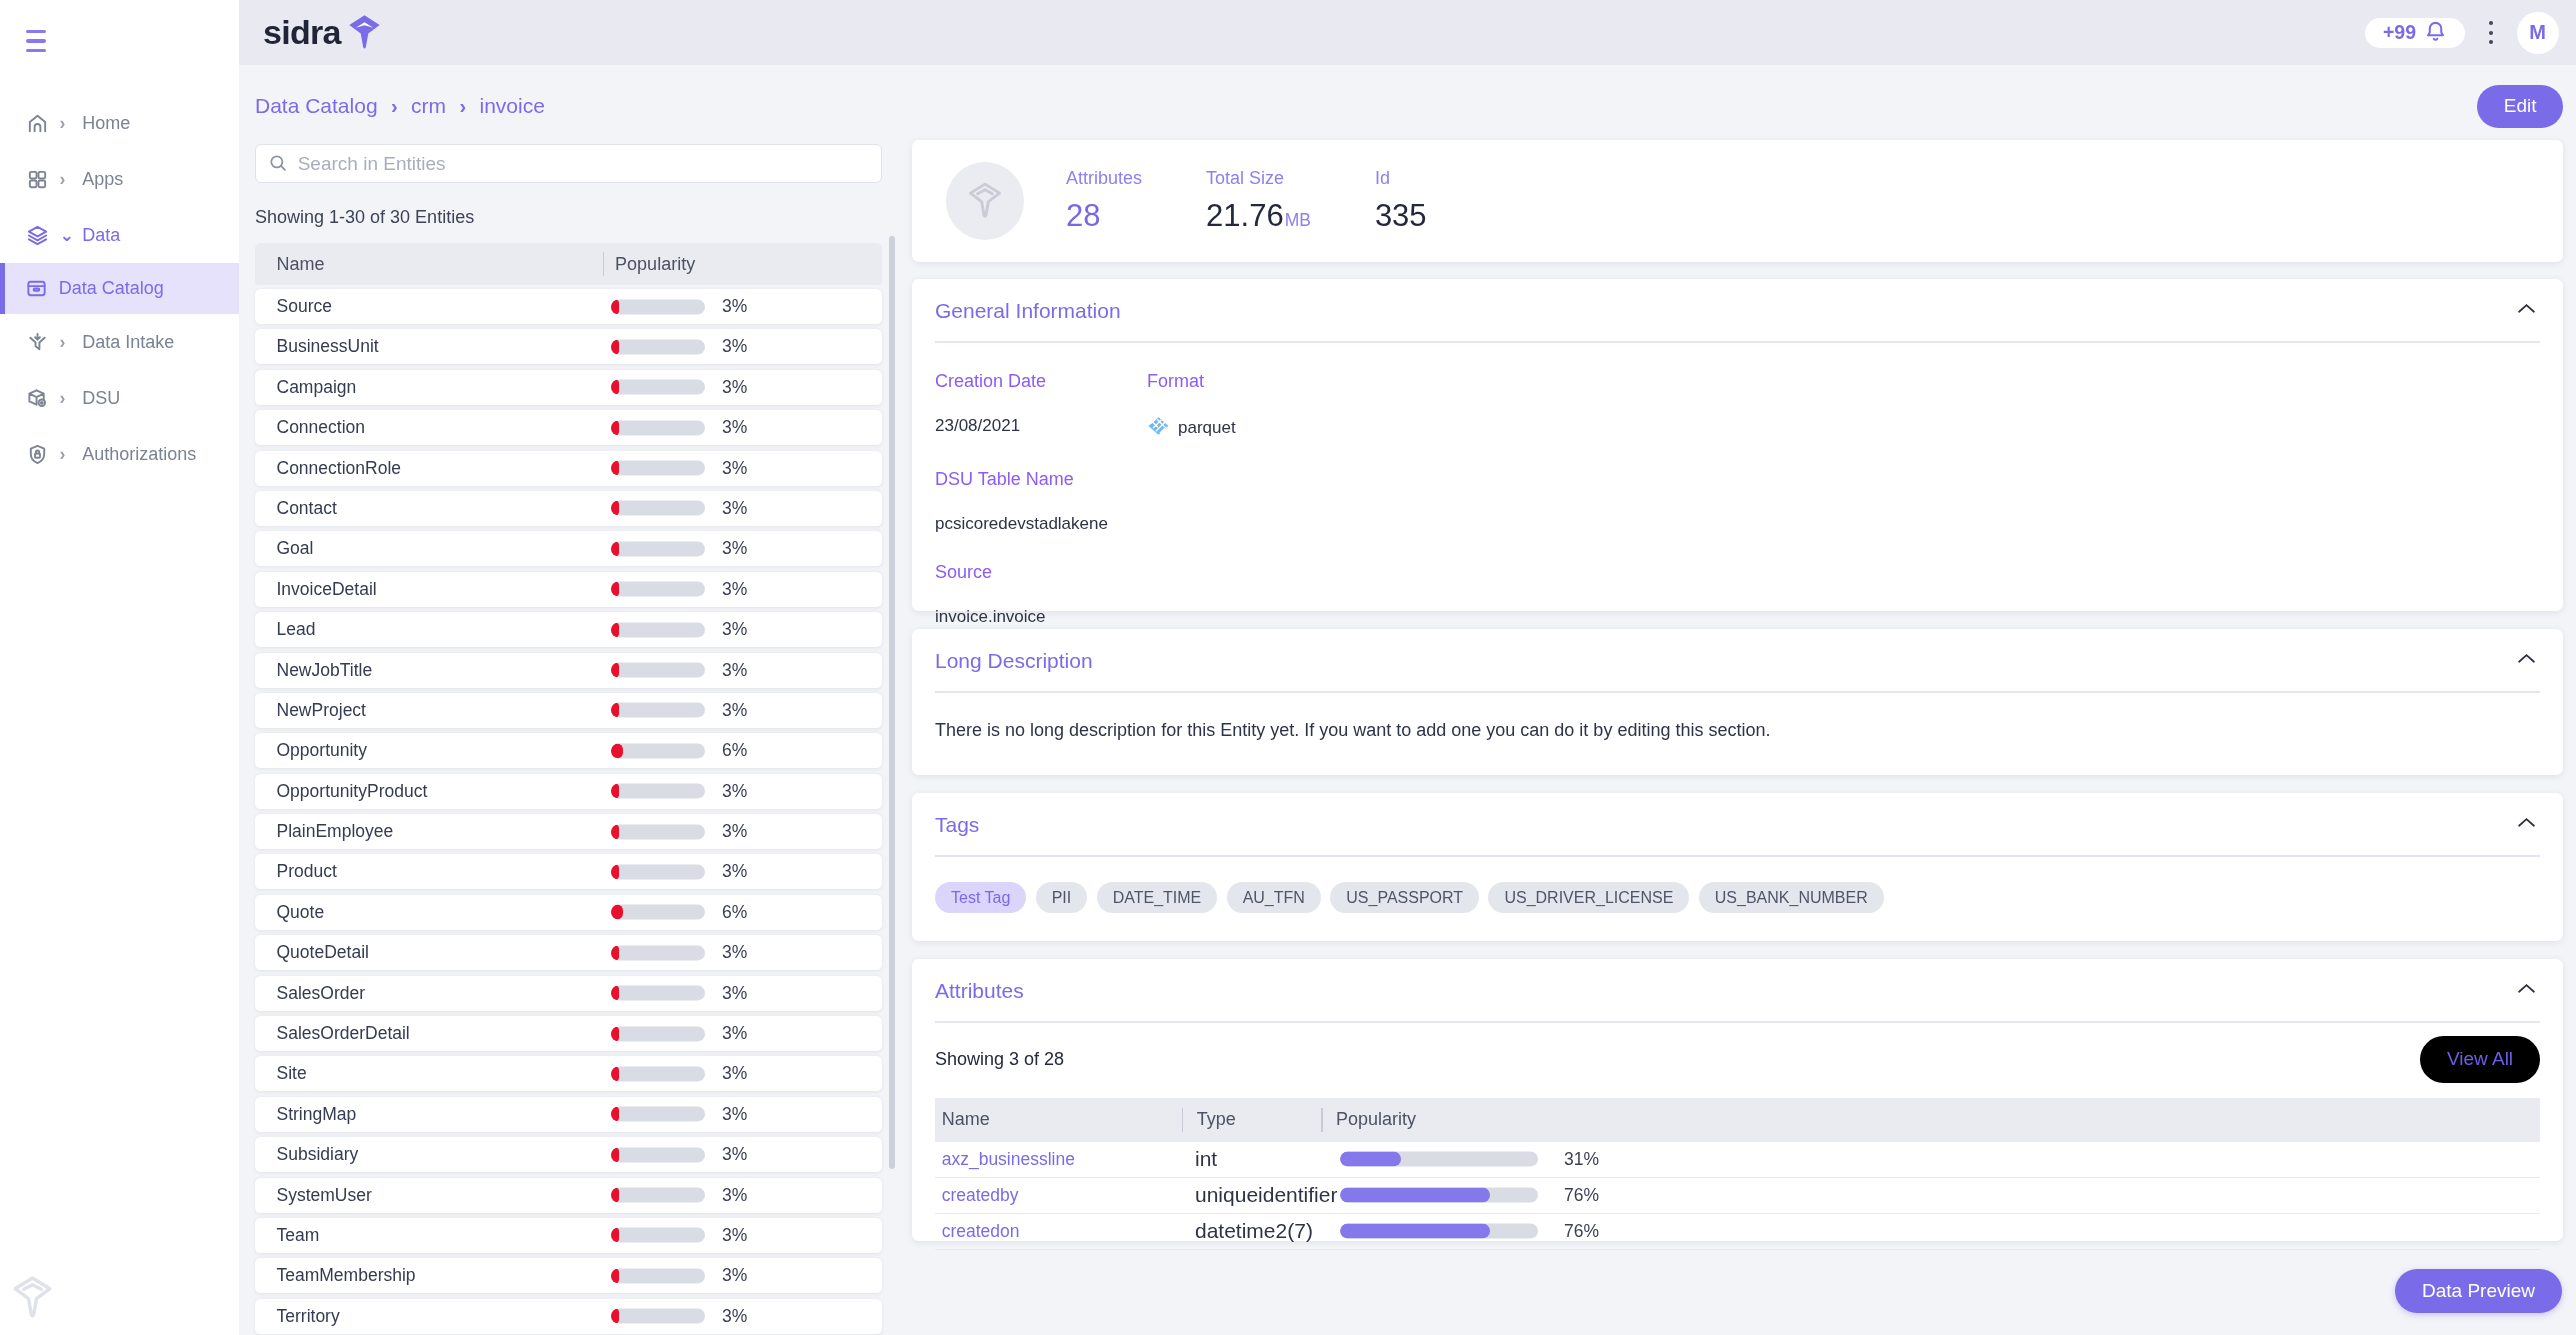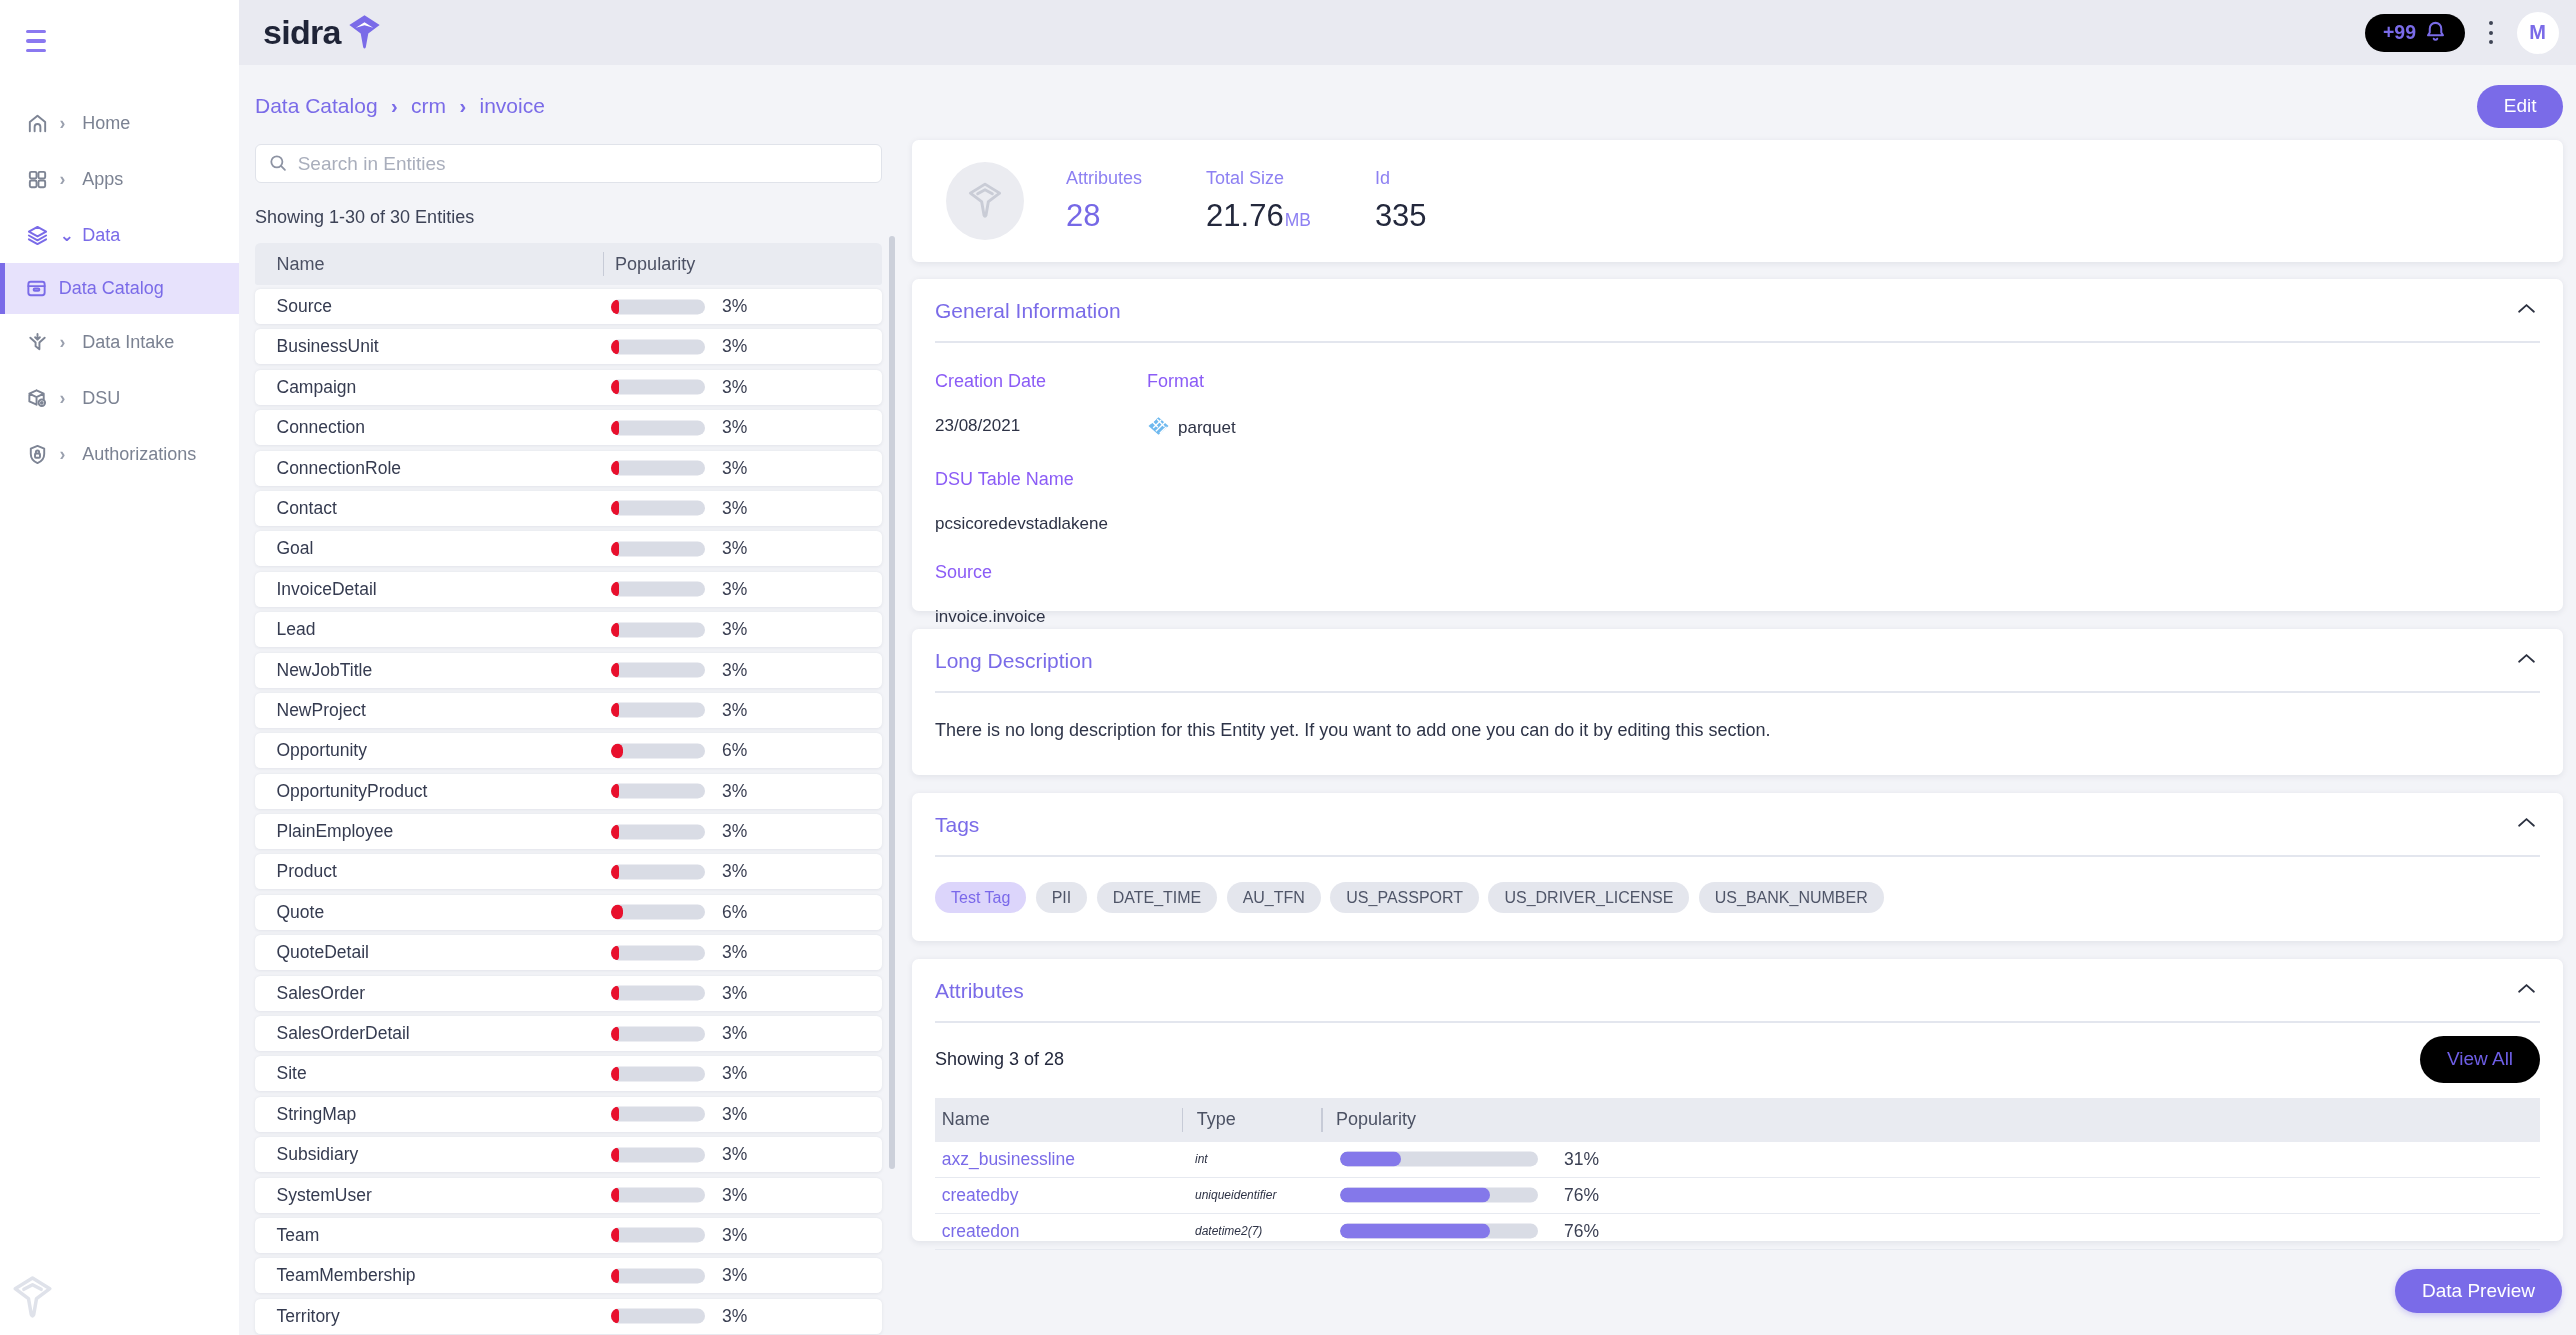--- a/index.html
+++ b/index.html
@@ -12,21 +12,21 @@
   }
   
   .topbar {
     position: absolute; left: 239px; top: 0; right: 0; height: 65px;
     background: #e9eaf1; display: flex; align-items: center; z-index: 1;
   }
   .logo { display: flex; align-items: center; gap: 6.7px; margin-left: 24px; }
   .logo-text { font-size: 34px; font-weight: 700; color: #1f2437; letter-spacing: -0.7px; }
   .topbar-right { margin-left: auto; display: flex; align-items: center; gap: 20px; padding-right: 17.5px; }
   .notif-pill {
-    background: #000000; border-radius: 672px; height: 38px; padding: 0 17.5px;
+    background: #ffffff; border-radius: 672px; height: 30px; padding: 0 17.5px;
     display: flex; align-items: center; gap: 8px; cursor: pointer;
   }
   .notif-count { color: #7a6be8; font-weight: 700; font-size: 19.5px; }
   .kebab { display: flex; flex-direction: column; gap: 5.4px; padding: 4px; cursor: pointer; }
   .kebab i { width: 4px; height: 4px; border-radius: 50%; background: #3f4555; }
   .avatar {
     width: 42px; height: 42px; border-radius: 50%; background: #ffffff;
     display: flex; align-items: center; justify-content: center;
     color: #7a6be8; font-weight: 700; font-size: 20px; cursor: pointer;
   }
@@ -141,21 +141,21 @@
   .viewall-btn { background: #000000; color: #6e5ee6; width: 120px; height: 47px; }
   .at-header {
     margin-top: 15px; height: 44px; background: #e9ebf1;
     display: flex; align-items: center; font-size: 18px; color: #4c5264;
   }
   .at-header .h-name { padding-left: 6.7px; width: 247px; }
   .at-header .h-type { padding-left: 13.4px; width: 138px; }
   .at-header .h-pop { padding-left: 13.4px; }
   .at-row { position: relative; height: 36px; display: flex; align-items: center; border-bottom: 1.3px solid #e6e9f0; }
   .at-name { padding-left: 6.7px; font-size: 17.5px; color: #7a6be8; cursor: pointer; }
-  .at-type { position: absolute; left: 260px; font-size: 12px; color: #2e3346; font-style: italic; }
+  .at-type { position: absolute; left: 260px; font-size: 21px; color: #2e3346; }
   .at-bar {
     position: absolute; left: 405px; top: 50%; transform: translateY(-50%);
     width: 198px; height: 15px; border-radius: 7.4px; background: #d9dce5; overflow: hidden;
   }
   .at-fill { display: block; height: 100%; border-radius: 7.4px; background: #8478ea; }
   .at-pct { position: absolute; left: 629px; font-size: 17.5px; color: #3a3f52; }
   .preview-btn { position: absolute; left: 2156px; top: 1204px; width: 167px; height: 44px; box-shadow: 0 2px 6.7px rgba(122,107,232,0.35); }
   .watermark { position: absolute; left: 10.8px; bottom: 10.8px; }
 </style>
 </head>

